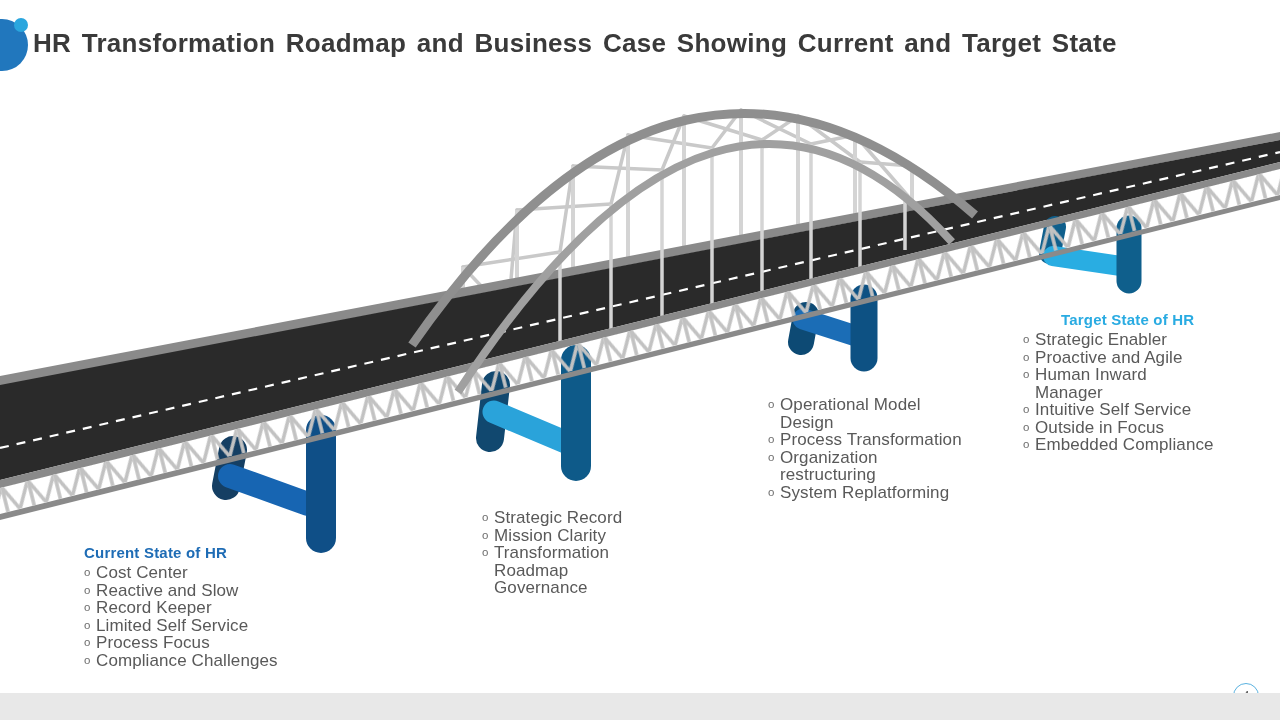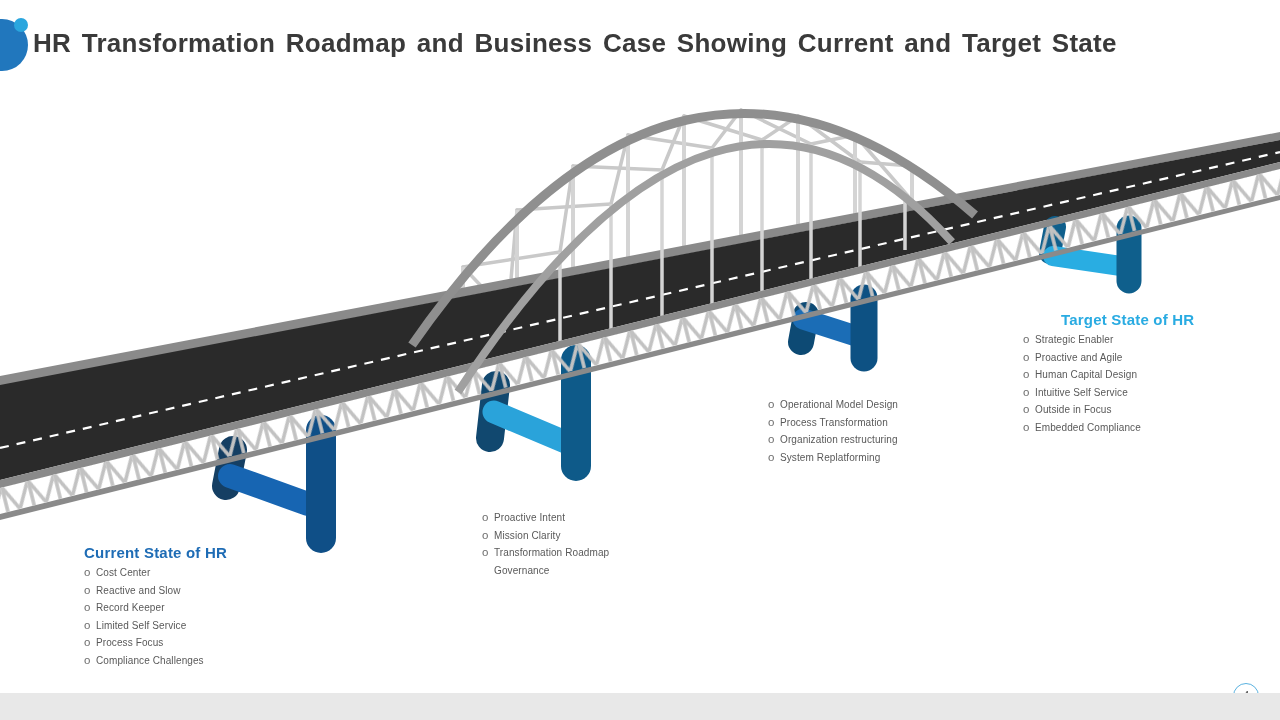--- a/index.html
+++ b/index.html
@@ -20,21 +20,21 @@
   }
   .stage{position:absolute;}
   .stage-heading{margin:0 0 3px 0; font-size:15px; font-weight:bold; letter-spacing:0.2px;}
   .stage-heading.current{color:#1e6cb5;}
   .stage-heading.target{color:#29abe2;margin-left:38px;}
   .li{display:flex; align-items:flex-start; line-height:17.5px;}
   .bullet{
     flex:0 0 12px; width:12px; font-size:11.5px; color:#6e6e6e;
     line-height:17.5px; text-align:left;
   }
-  .li-text{font-size:10px; color:#595959; letter-spacing:0.1px;}
+  .li-text{font-size:17px; color:#595959; letter-spacing:0.1px;}
   .footer{
     position:absolute; left:70px; right:0; top:700px; text-align:center;
     font-size:11.5px; color:#8a8a8a; letter-spacing:0.2px;
   }
   .page-badge{
     position:absolute; left:1233px; top:683px; width:26px; height:26px;
     border:1px solid #5ab2e0; border-radius:50%; box-sizing:border-box;
     display:flex; align-items:center; justify-content:center;
     font-size:12px; color:#595959; background:#ffffff;
   }
@@ -170,21 +170,21 @@
       </div>
     <div class="li">
         <span class="bullet">o</span>
         <span class="li-text">Compliance Challenges</span>
       </div>
   </section>
 
   <section class="stage" style="left:482px; top:509px; width:158px;">
     <div class="li">
         <span class="bullet">o</span>
-        <span class="li-text">Proactive Intent</span>
+        <span class="li-text">Strategic Record</span>
       </div>
     <div class="li">
         <span class="bullet">o</span>
         <span class="li-text">Mission Clarity</span>
       </div>
     <div class="li">
         <span class="bullet">o</span>
         <span class="li-text">Transformation Roadmap Governance</span>
       </div>
   </section>
@@ -213,21 +213,21 @@
     <div class="li">
         <span class="bullet">o</span>
         <span class="li-text">Strategic Enabler</span>
       </div>
     <div class="li">
         <span class="bullet">o</span>
         <span class="li-text">Proactive and Agile</span>
       </div>
     <div class="li">
         <span class="bullet">o</span>
-        <span class="li-text">Human Capital Design</span>
+        <span class="li-text">Human Inward Manager</span>
       </div>
     <div class="li">
         <span class="bullet">o</span>
         <span class="li-text">Intuitive Self Service</span>
       </div>
     <div class="li">
         <span class="bullet">o</span>
         <span class="li-text">Outside in Focus</span>
       </div>
     <div class="li">

